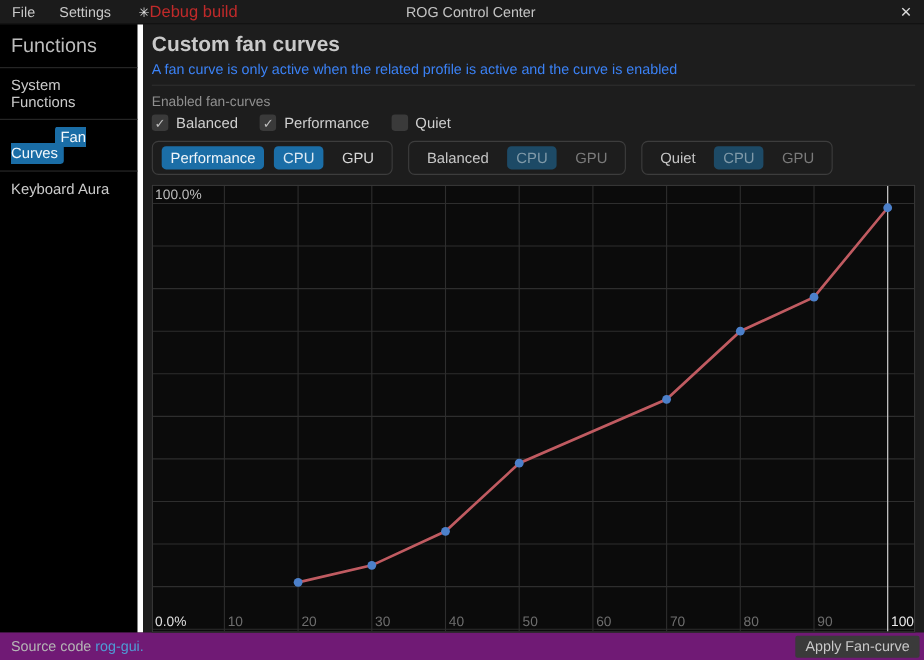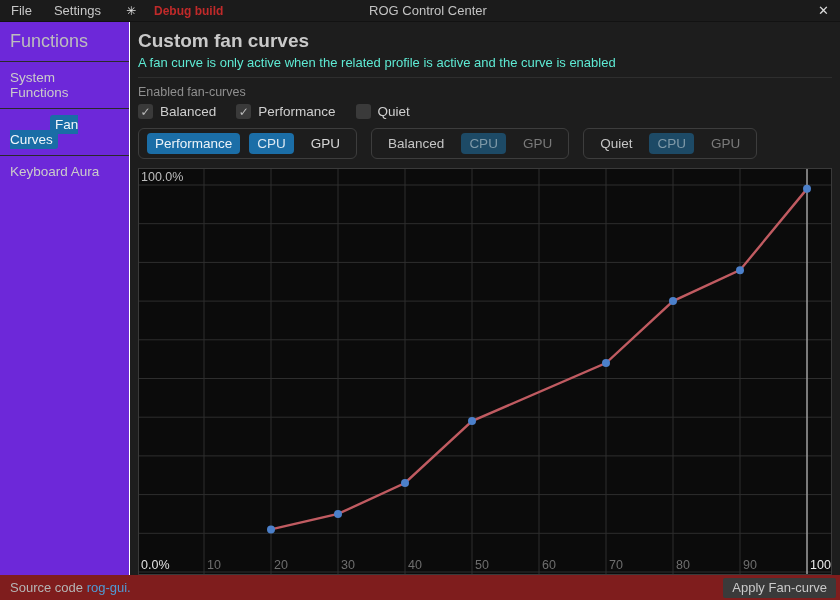--- a/index.html
+++ b/index.html
@@ -10,33 +10,33 @@
     display: flex; flex-direction: column;
   }
   
   .titlebar {
     height: 22px; background: #1b1b1b; border-bottom: 1px solid #121212;
     display: flex; align-items: center; position: relative;
     font-size: 13px; color: #c8c8c8; flex: 0 0 auto;
   }
   .menu-item { padding: 0 11px; cursor: default; }
   .theme-icon { margin-left: 14px; color: #e0e0e0; font-size: 12px; }
-  .debug { margin-left: 18px; color: #c02a2a; font-size: 12px; font-weight: bold; }
+  .debug { color: #c02a2a; font-size: 15px; font-weight: normal; }
   .win-title { position: absolute; left: 0; right: 0; text-align: center; color: #c4c4c4; pointer-events: none; padding-left: 16px; }
   .close-btn { position: absolute; right: 11px; color: #dcdcdc; font-size: 13px; }
   
   .app-row { flex: 1 1 auto; display: flex; min-height: 0; }
-  .sidebar { width: 130px; flex: 0 0 130px; background: #6d28d9; border-right: 1px solid #ffffff; }
+  .sidebar { width: 130px; flex: 0 0 130px; background: #000000; border-right: 5px solid #ffffff; }
   .sidebar-header { font-size: 18px; color: #bdbdbd; padding: 9px 10px 9px; }
   .sidebar-item { padding: 8px 10px; font-size: 13.5px; color: #cbcbcb; border-top: 1px solid #2a2a2a; }
   .sidebar-item .pill { padding: 2px 5px; margin-left: -5px; border-radius: 3px; }
   .sidebar-item.active .pill { background: #1a6da6; color: #f2f7fb; margin-left: 40px; }
   .main { flex: 1 1 auto; padding: 6px 8px 0 8px; min-width: 0; }
   .page-title { font-size: 19px; font-weight: bold; color: #c9c9c9; margin: 2px 0 3px; }
-  .page-subtitle { font-size: 13px; color: #5eead4; margin-bottom: 7px; }
+  .page-subtitle { font-size: 13px; color: #3b82f6; margin-bottom: 7px; }
   .divider { border-top: 1px solid #2e2e2e; margin-bottom: 7px; }
   .enabled-label { font-size: 12.5px; color: #8f8f8f; margin-bottom: 5px; }
   
   .cb-row { display: flex; align-items: center; gap: 20px; margin-bottom: 9px; font-size: 13.5px; color: #cfcfcf; }
   .cb { display: flex; align-items: center; gap: 7px; }
   .cb .box {
     width: 15px; height: 15px; background: #3a3a3a; border-radius: 3px;
     display: flex; align-items: center; justify-content: center;
     font-size: 12px; color: transparent;
   }
@@ -54,21 +54,21 @@
   .tab-group.active .chip.cpu { background: #1b6ea7; color: #dce9f3; }
   .tab-group.active .chip.gpu { color: #d6d6d6; }
   
   .chart-wrap {
     border: 1px solid #3a3a3a; background: #0b0b0b;
     width: 694px; height: 407px; position: relative;
   }
   .chart-wrap svg { display: block; }
   
   .footer {
-    flex: 0 0 25px; background: #7f1d1d; display: flex; align-items: center;
+    flex: 0 0 25px; background: #701a75; display: flex; align-items: center;
     justify-content: space-between; padding: 0 4px 0 10px; font-size: 13px; gap: 24px;
   }
   .source { color: #b5b5b5; }
   .source a { color: #4f9bd5; text-decoration: none; }
   .apply-btn {
     background: #3a3a3a; border: none; color: #c9c9c9; font-size: 13px;
     font-family: inherit; padding: 2px 9px; border-radius: 2px; height: 20px;
   }
 </style>
 </head>

